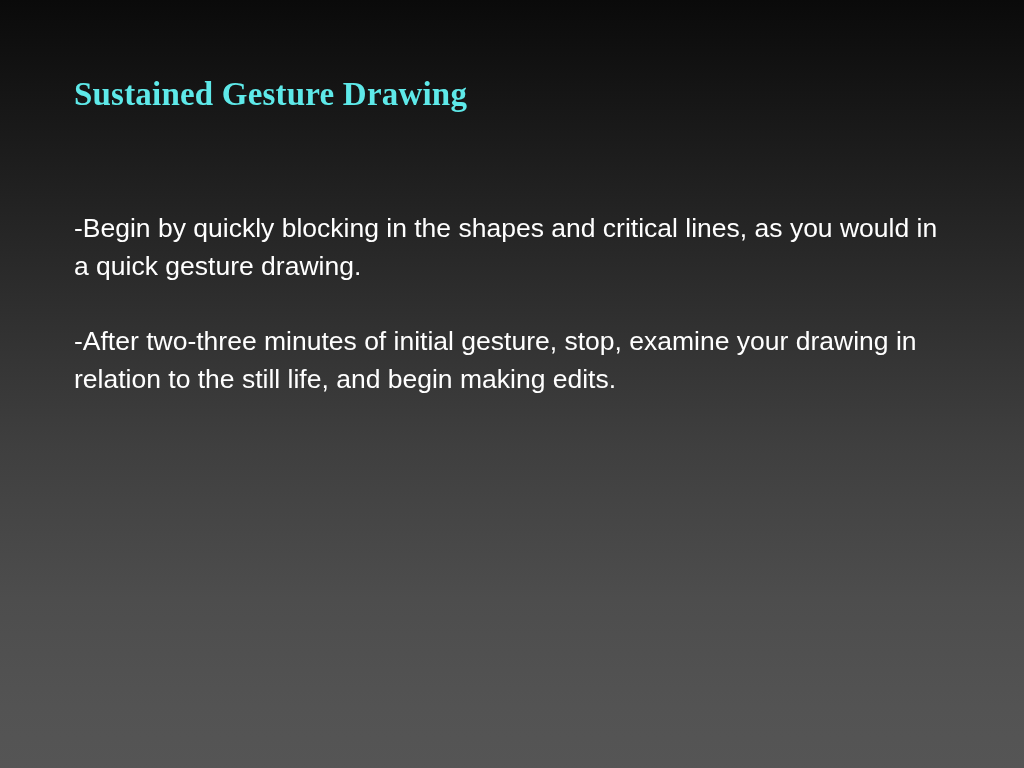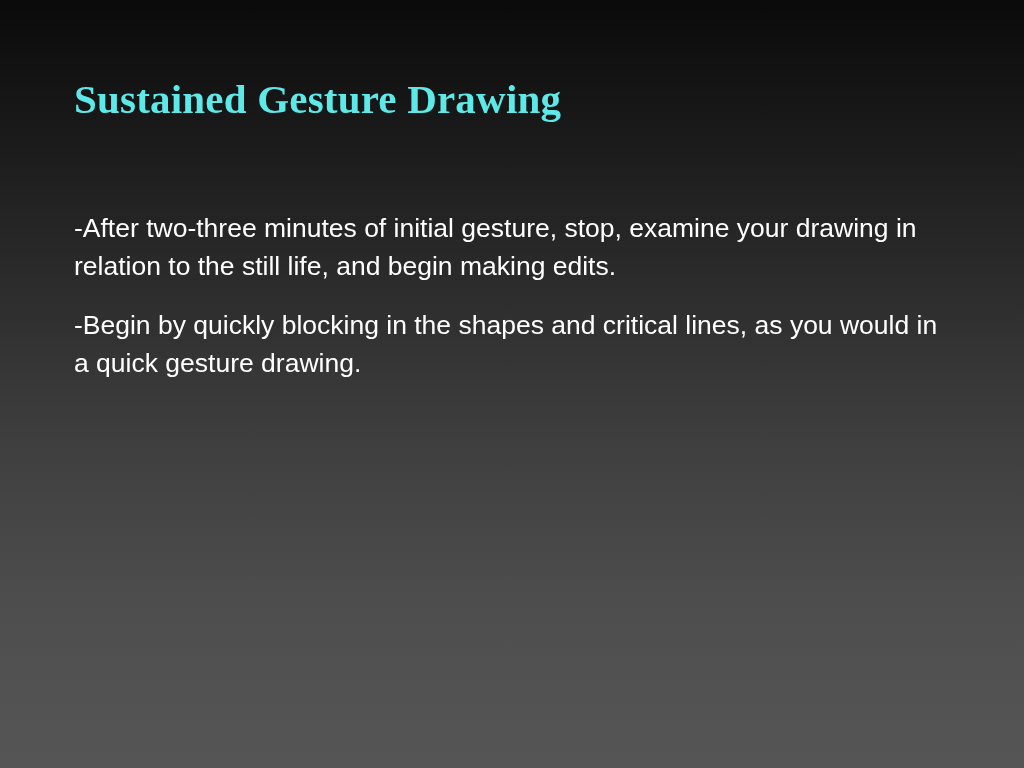--- a/index.html
+++ b/index.html
@@ -19,21 +19,21 @@
     box-sizing: border-box;
     background: linear-gradient(to bottom, #0a0a0a 0%, #151515 12%, #2a2a2a 35%, #3f3f3f 58%, #4d4d4d 78%, #535353 92%, #555555 100%);
     overflow: hidden;
   }
   .title {
     position: absolute;
     left: 74px;
     top: 76px;
     font-family: "Liberation Serif", serif;
     font-weight: bold;
-    font-size: 41px;
+    font-size: 33px;
     line-height: 1.15;
     color: #5ee9e9;
     letter-spacing: 0.2px;
     white-space: nowrap;
     text-align: right;
   }
   .body-block {
     position: absolute;
     left: 74px;
     top: 210px;
@@ -69,20 +69,20 @@
 </style>
 </head>
 <body>
 
 <div class="slide">
 
   <div class="title">Sustained Gesture Drawing</div>
 
   <div class="body-block">
 
+    <p class="para">-Begin by quickly blocking in the shapes and critical lines, as you would in a quick gesture drawing.</p>
+
     <p class="para last-top">-After two-three minutes of initial gesture, stop, examine your drawing in relation to the still life, and begin making edits.</p>
-
-    <p class="para">-Begin by quickly blocking in the shapes and critical lines, as you would in a quick gesture drawing.</p>
 
 
   </div>
 
 </div>
 
 </body></html>

